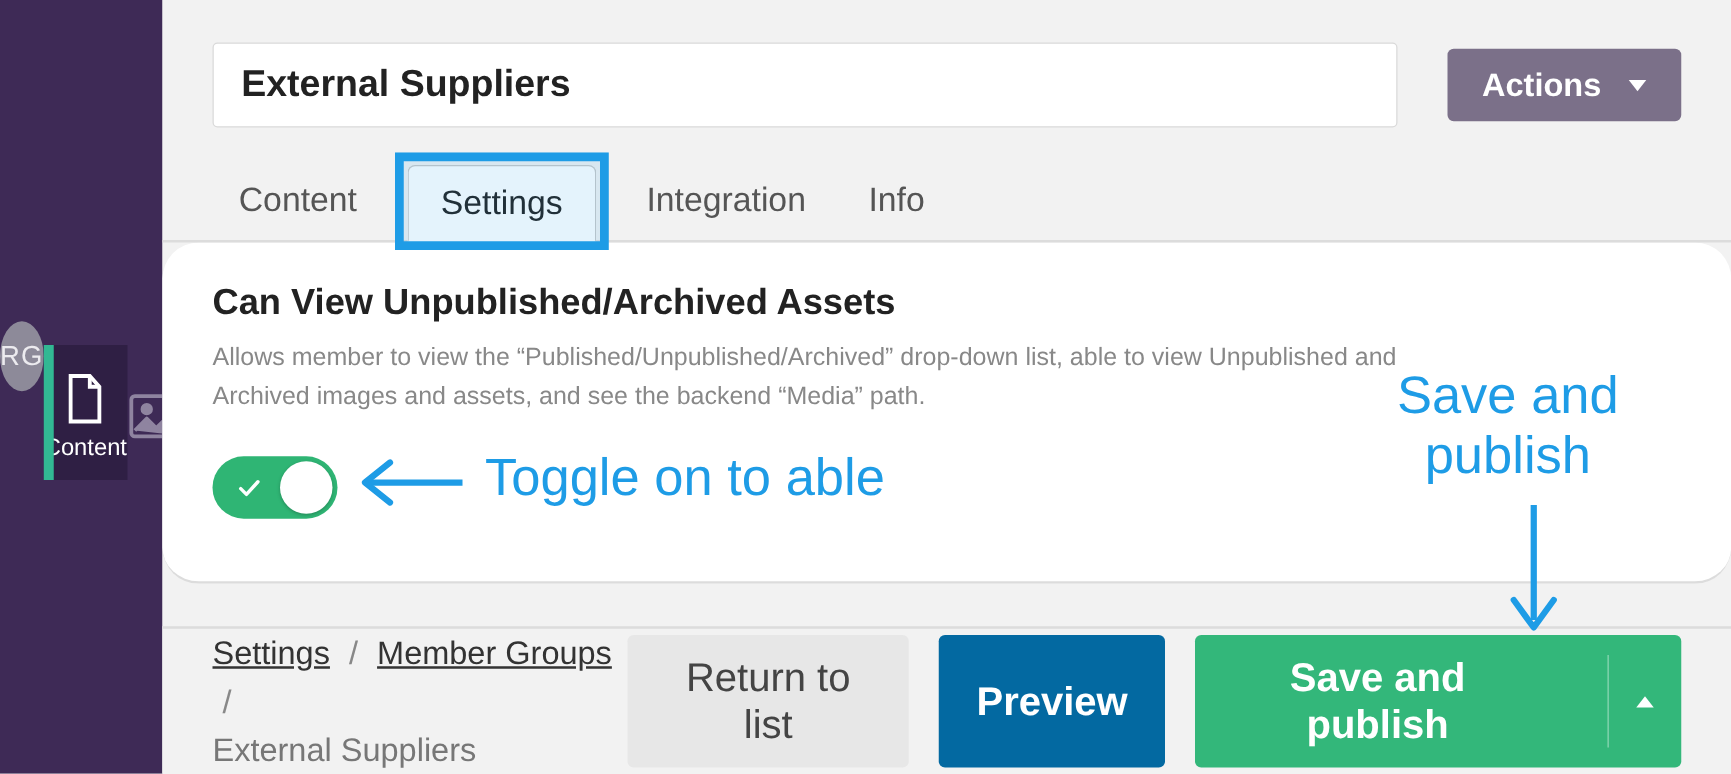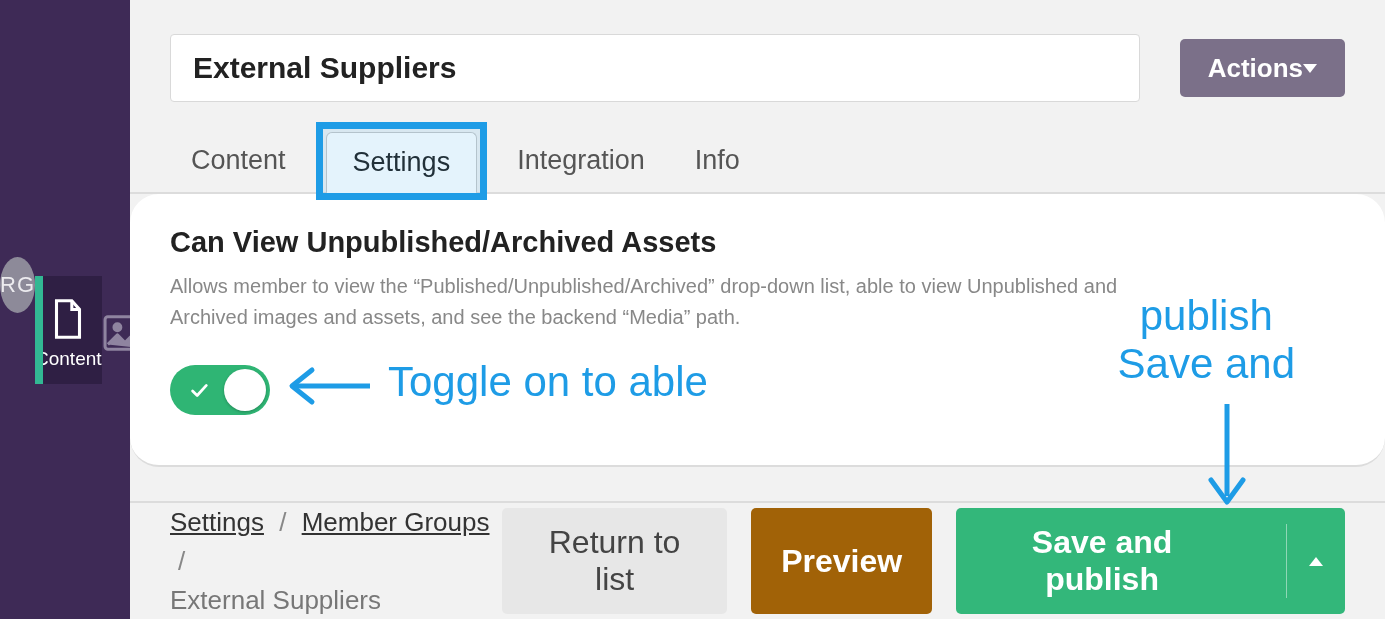--- a/index.html
+++ b/index.html
@@ -86,21 +86,21 @@
     height: 58px;
     background: #7b7089;
     color: #fff;
     font-size: 26px;
     font-weight: 700;
     border: none;
     border-radius: 5px;
     padding: 0 28px;
     display: flex;
     align-items: center;
-    gap: 0;
+    gap: 22px;
     cursor: pointer;
   }
   .caret-down {
     width: 0; height: 0;
     border-left: 7px solid transparent;
     border-right: 7px solid transparent;
     border-top: 9px solid #fff;
   }
   .caret-up {
     width: 0; height: 0;
@@ -224,21 +224,21 @@
     font-size: 32px;
     font-weight: 600;
     border: none;
     border-radius: 5px;
     padding: 16px 30px;
     cursor: pointer;
     display: flex;
     align-items: center;
   }
   .btn-return { background: #e7e7e7; color: #444; font-weight: 500; }
-  .btn-preview { background: #a16207; color: #fff; }
+  .btn-preview { background: #0369a1; color: #fff; }
   .btn-publish {
     background: #33b77a; color: #fff;
     display: flex; align-items: center; gap: 40px;
     padding-right: 0;
   }
   .btn-publish .label { padding-right: 28px; }
   .btn-publish .split {
     border-left: 1px solid rgba(255,255,255,.45);
     height: 100%;
     padding: 0 22px;
@@ -311,22 +311,22 @@
       </div>
     </div>
 
     <svg class="arrow-left" style="left:152px; top:358px" width="90" height="56" viewBox="0 0 90 56">
       <line x1="88" y1="28" x2="14" y2="28" stroke="#1e9ce6" stroke-width="5"></line>
       <polyline points="30,12 10,28 30,44" fill="none" stroke="#1e9ce6" stroke-width="5" stroke-linecap="round" stroke-linejoin="round"></polyline>
     </svg>
     <div class="anno" style="left:258px; top:358px">Toggle on to able</div>
 
     <div class="anno" style="right:90px; top:292px; text-align:center">
+      <div>Save and</div>
       <div>publish</div>
-      <div>Save and</div>
     </div>
     <svg class="arrow-left" style="right:130px; top:400px" width="56" height="110" viewBox="0 0 56 110">
       <line x1="28" y1="4" x2="28" y2="96" stroke="#1e9ce6" stroke-width="5"></line>
       <polyline points="12,80 28,102 44,80" fill="none" stroke="#1e9ce6" stroke-width="5" stroke-linecap="round" stroke-linejoin="round"></polyline>
     </svg>
 
     <div class="footer">
       <div class="breadcrumb">
         <a>Settings</a>
         <span class="sep">/</span>

